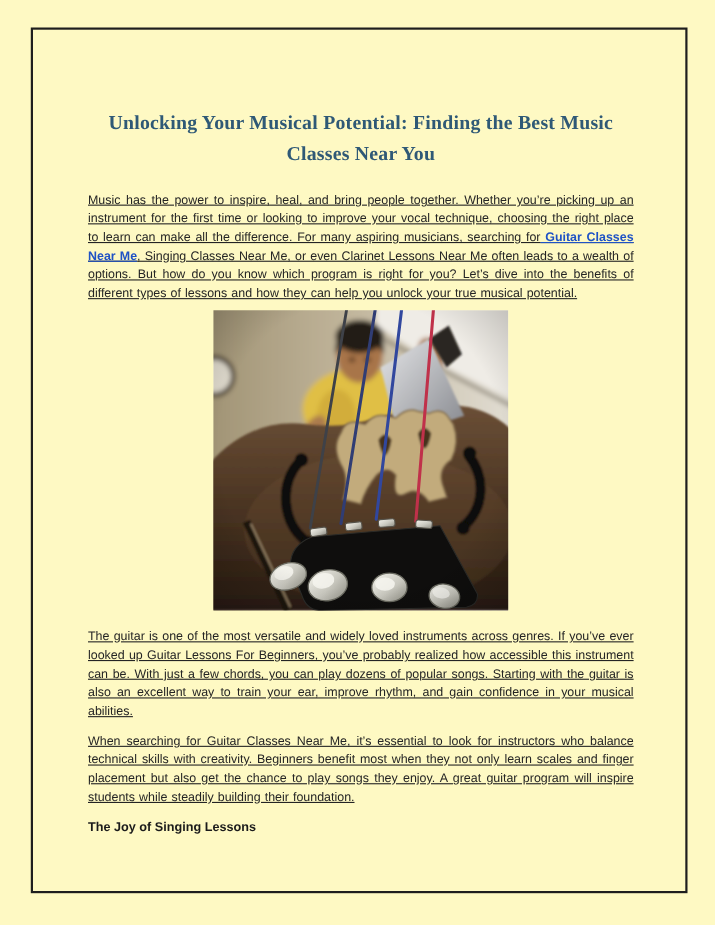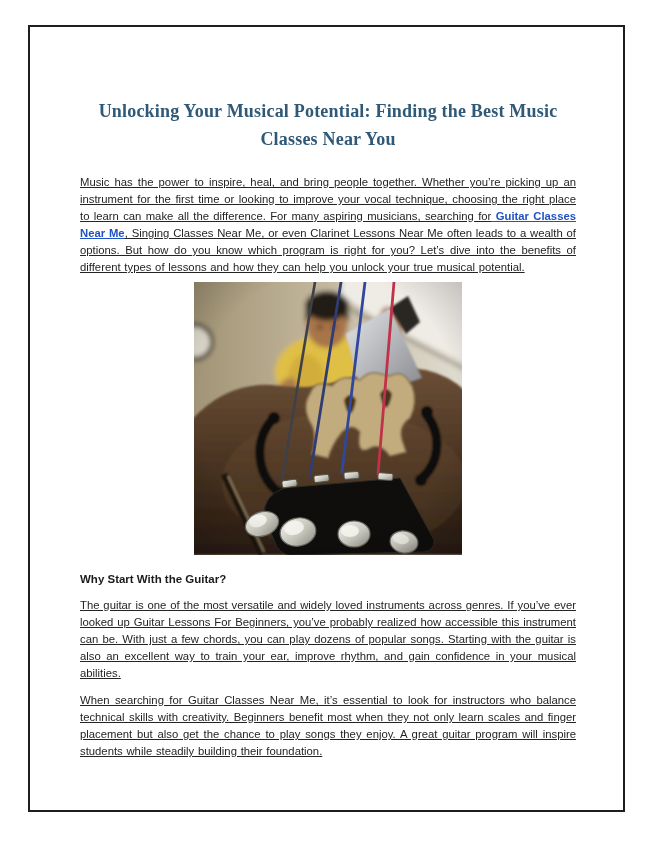--- a/index.html
+++ b/index.html
@@ -1,19 +1,19 @@
 <!DOCTYPE html>
 <html><head>
 <meta charset="utf-8">
 <style>
   html, body { margin: 0; padding: 0; background: #d9eaf2; }
   .canvas {
     position: relative;
     width: 650px; height: 841px;
-    background: #ffffff;
+    background: #fef9c3;
     font-family: "Liberation Sans", sans-serif;
     overflow: hidden;
   }
   .frame {
     position: absolute;
     left: 28px; top: 25px;
     width: 593px; height: 783px;
     border: 2px solid #1e1e1e;
     box-sizing: content-box;
   }
@@ -170,19 +170,19 @@
               <ellipse cx="100" cy="246" rx="10" ry="7" transform="rotate(-12 100 246)"></ellipse>
               <ellipse cx="156" cy="249" rx="9" ry="6"></ellipse>
               <ellipse cx="207" cy="257" rx="8" ry="5" transform="rotate(10 207 257)"></ellipse>
             </g>
           </g>
 
           <rect width="268" height="273" fill="url(#vig)"></rect>
         </svg>
       </figure>
 
-      <h2 class="section-heading">Why Start With the Guitar?</h2>
       <p class="body">The guitar is one of the most versatile and widely loved instruments across genres. If you’ve ever looked up Guitar Lessons For Beginners, you’ve probably realized how accessible this instrument can be. With just a few chords, you can play dozens of popular songs. Starting with the guitar is also an excellent way to train your ear, improve rhythm, and gain confidence in your musical abilities.</p>
       <p class="body">When searching for Guitar Classes Near Me, it’s essential to look for instructors who balance technical skills with creativity. Beginners benefit most when they not only learn scales and finger placement but also get the chance to play songs they enjoy. A great guitar program will inspire students while steadily building their foundation.</p>
+      <h2 class="section-heading">The Joy of Singing Lessons</h2>
 
     </div>
   </div>
 </div>
 
 </body></html>

